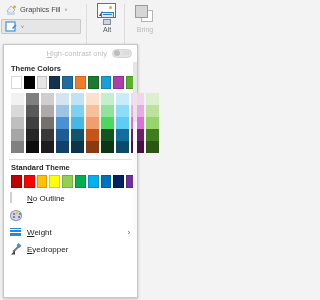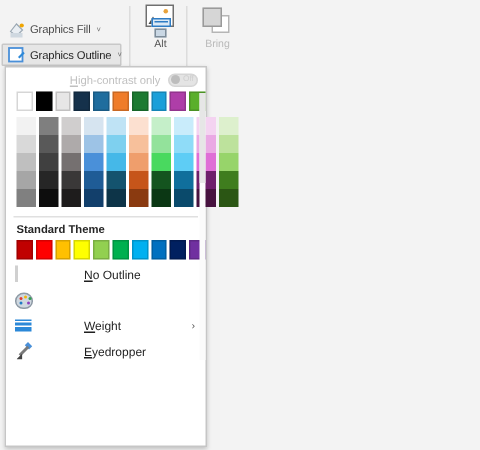--- a/index.html
+++ b/index.html
@@ -7,21 +7,21 @@
     width:163px;height:300px;overflow:hidden;
     background:#f3f3f3;
     font-family:"Liberation Sans", sans-serif;
     font-size:8px;color:#1f1f1f;
     -webkit-font-smoothing:antialiased;
   }
   .app{position:relative;width:163px;height:300px;}
 
   
   .ribbon{position:absolute;left:0;top:0;width:163px;height:52px;background:#f3f3f3;}
-  .rb-left{position:absolute;left:0;top:10px;width:86px;height:52px;}
+  .rb-left{position:absolute;left:0;top:0;width:86px;height:52px;}
   .rb-btn{position:absolute;left:2px;height:15px;display:flex;align-items:center;gap:3px;padding:0 3px;white-space:nowrap;}
   .rb-btn.fill{top:2px;color:#4a4a4a;}
   .rb-btn.outline{top:19px;background:#e6e6e6;border:1px solid #c8c8c8;border-radius:1px;color:#262626;left:1px;width:80px;box-sizing:border-box;}
   .rb-lbl{font-size:7.5px;letter-spacing:-0.1px;}
   .caret{font-size:5px;color:#6b6b6b;margin-left:1px;}
   .sep-v{position:absolute;top:4px;width:1px;height:42px;background:#dcdcdc;}
 
   .rb-cmd{position:absolute;width:38px;top:1px;height:48px;text-align:center;}
   .rb-cmd .cap{font-size:7px;color:#555;margin-top:1px;}
   .rb-cmd.dim .cap{color:#b9b9b9;}
@@ -58,21 +58,21 @@
   .row{display:flex;gap:2px;}
   .sw{width:13px;height:13px;box-sizing:border-box;border:1px solid rgba(0,0,0,.16);}
   .vcol{display:flex;flex-direction:column;}
   .vgrid{display:flex;gap:2px;margin-top:4px;}
   .vcol .sw{width:13px;height:12px;border:none;}
 
   .sep-h{height:1px;background:#e0e0e0;margin:6px 5px 0 5px;}
 
   .menu{margin-top:2px;}
   .mi{position:relative;height:17px;display:flex;align-items:center;padding-left:6px;gap:5px;cursor:default;}
-  .mi .mlbl{font-size:8px;color:#1f1f1f;white-space:nowrap;margin-left:29px;}
+  .mi .mlbl{font-size:8px;color:#1f1f1f;white-space:nowrap;}
   .mi .mlbl u{text-decoration:underline;}
   .mi .arrow{position:absolute;right:7px;font-size:7px;color:#555;}
   .mico{width:12px;height:12px;position:relative;flex:none;}
 
   
   .ic-none{width:11px;height:11px;border:1px solid #d0d0d0;background:#fafafa;box-sizing:border-box;}
   .ic-pal{position:absolute;left:0;top:0;width:12px;height:11px;border-radius:50% 50% 45% 45%;background:#cfd8e0;border:1px solid #8e9aa5;box-sizing:border-box;}
   .ic-pal i{position:absolute;width:2px;height:2px;border-radius:50%;}
   .ic-pal .p1{left:1.5px;top:2px;background:#e03c31;}
   .ic-pal .p2{left:4.5px;top:1px;background:#f2b705;}
@@ -115,21 +115,20 @@
         <span class="caret">˅</span>
       </div>
 
       <div class="rb-btn outline">
         <span class="mico">
           <svg width="12" height="12" viewBox="0 0 12 12">
             <rect x="1" y="1" width="9" height="9" fill="#ffffff" stroke="#4a90d9" stroke-width="1.2"></rect>
             <path d="M7 7 L10.5 3.5 L11.5 4.5 L8 8 Z" fill="#2b88d8"></path>
           </svg>
         </span>
-        <span class="rb-lbl">Graphics Outline</span>
         <span class="caret">˅</span>
       </div>
     </div>
 
     <div class="sep-v" style="left:86px;"></div>
 
     <div class="rb-cmd" style="left:88px;">
       <div class="ico-alt">
         <span class="frame"></span>
           <span class="mtn"></span>
@@ -155,20 +154,21 @@
   <div class="popup">
 
     <div class="hc-row">
       <span class="hc-lbl"><u>H</u><span>igh-contrast only</span></span>
       <span class="toggle">
         <span class="knob"></span>
         <span class="st">Off</span>
       </span>
     </div>
 
+    <div class="sec-title">Theme Colors</div>
 
     <div class="grid-wrap">
       <div class="row" id="theme-base-row">
           <div class="sw" style="background: rgb(255, 255, 255);"></div>
           <div class="sw" style="background: rgb(0, 0, 0);"></div>
           <div class="sw" style="background: rgb(231, 230, 230);"></div>
           <div class="sw" style="background: rgb(21, 49, 75);"></div>
           <div class="sw" style="background: rgb(31, 109, 158);"></div>
           <div class="sw" style="background: rgb(239, 124, 42);"></div>
           <div class="sw" style="background: rgb(28, 122, 50);"></div>

